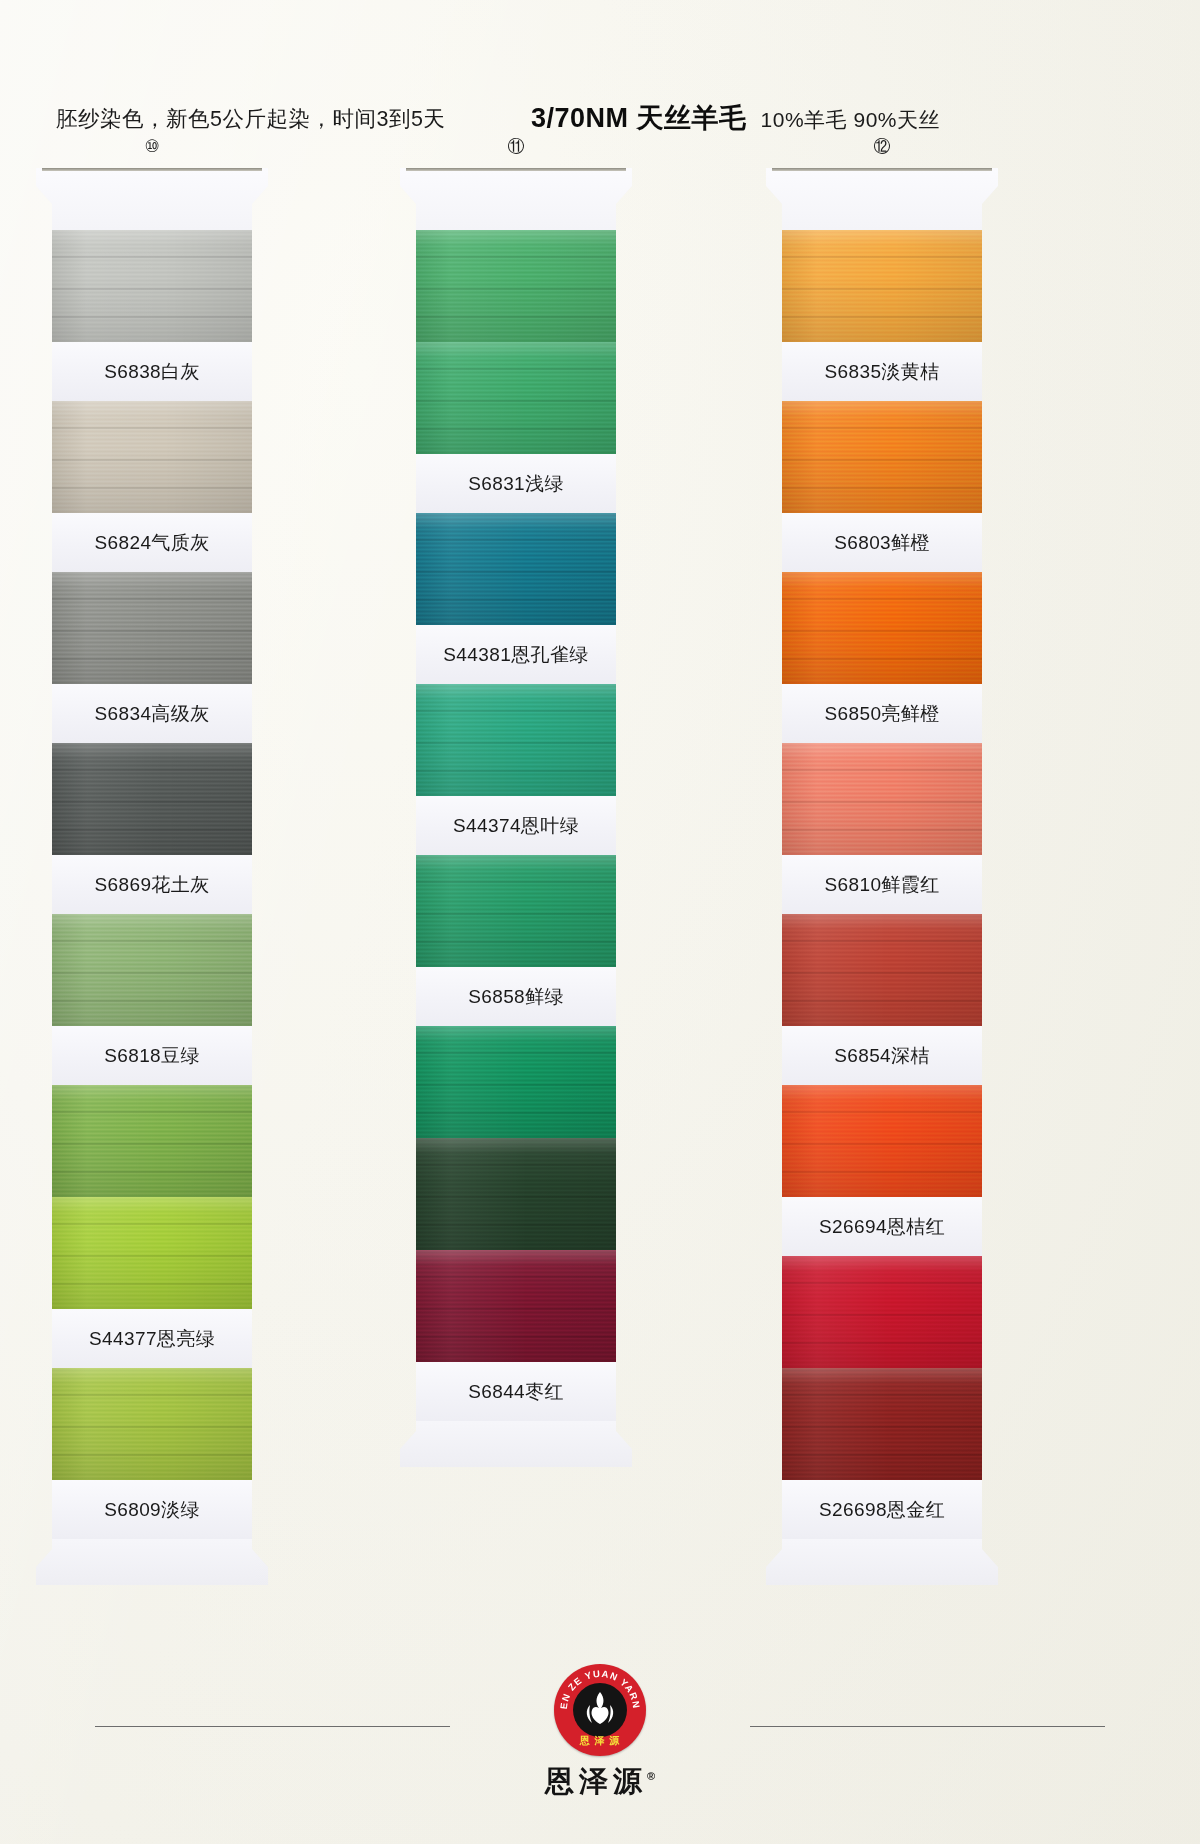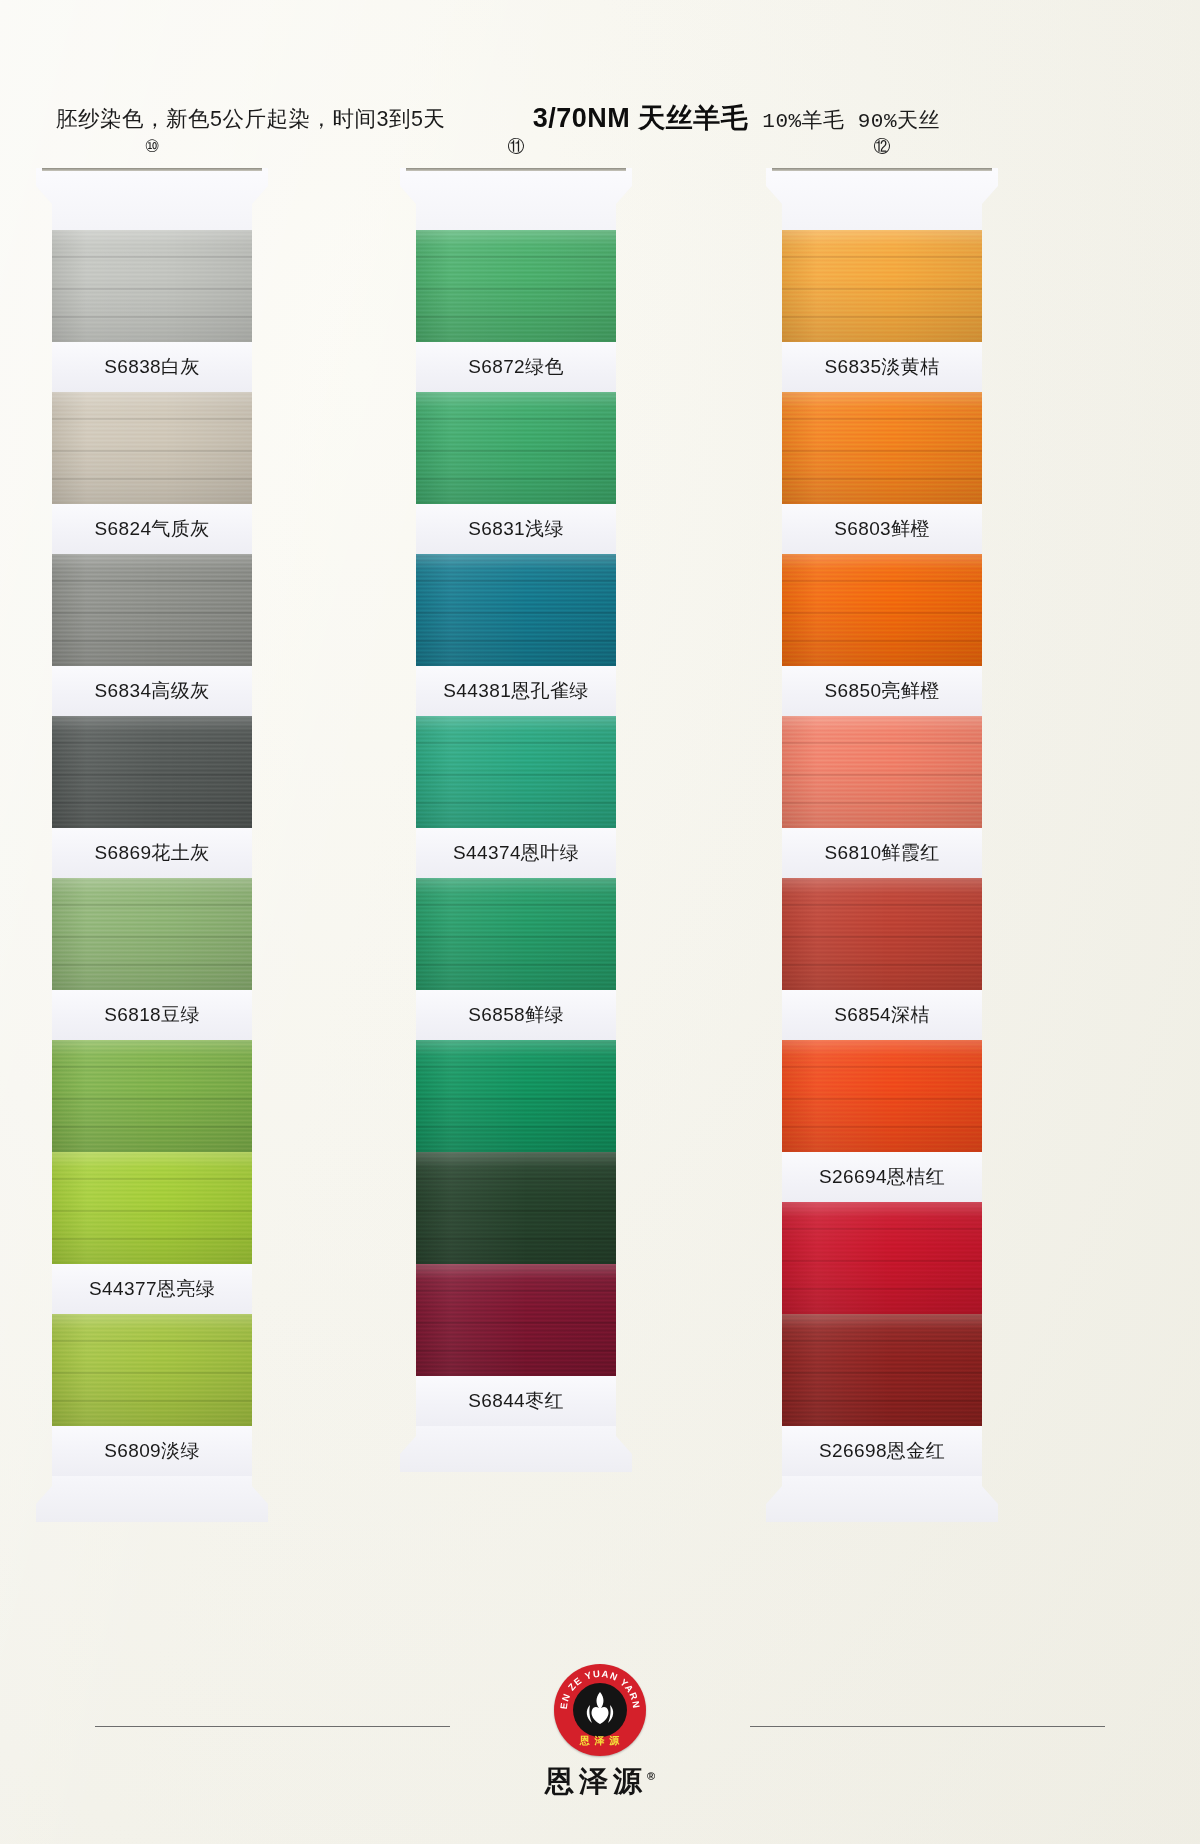--- a/index.html
+++ b/index.html
@@ -59,21 +59,20 @@
   .header-title {
     font-size: 27px;
     font-weight: bold;
     color: #0d0d0d;
     letter-spacing: 0.5px;
   }
   .header-sub {
     font-size: 21px;
     color: #1b1b1b;
     letter-spacing: 0.5px;
-    font-family: Liberation Mono, monospace;
   }
 
   
   .columns {
     position: absolute;
     top: 168px;
     left: 0;
     width: 1200px;
   }
   .column {
@@ -169,21 +168,21 @@
   .swatch .band {
     position: absolute;
     left: 0; right: 0;
     height: 2px;
     background: rgba(0,0,0,0.08);
   }
 
   
   .label {
     position: relative;
-    height: 50px;
+    height: 59px;
     background: linear-gradient(180deg, #fafafd 0%, #f3f3f8 55%, #eeeef4 100%);
     display: flex;
     align-items: center;
     justify-content: center;
     font-size: 19px;
     color: #1a1a1a;
     letter-spacing: 0.4px;
     white-space: nowrap;
     z-index: 2;
   }
@@ -363,21 +362,20 @@
         <div class="card">
           <div class="card-top-edge"></div>
           <div class="card-head"></div>
           <div class="swatch" style="background: rgb(76, 175, 109);">
             <div class="threads"></div>
             <div class="band" style="top: 26px;"></div>
             <div class="band" style="top: 58px;"></div>
             <div class="band" style="top: 86px;"></div>
             <div class="sheen"></div>
           </div>
-          <div class="label">S6872绿色</div>
           <div class="swatch" style="background: rgb(63, 170, 108);">
             <div class="threads"></div>
             <div class="band" style="top: 26px;"></div>
             <div class="band" style="top: 58px;"></div>
             <div class="band" style="top: 86px;"></div>
             <div class="sheen"></div>
           </div>
           <div class="label">S6831浅绿</div>
           <div class="swatch" style="background: rgb(22, 121, 142);">
             <div class="threads"></div>

